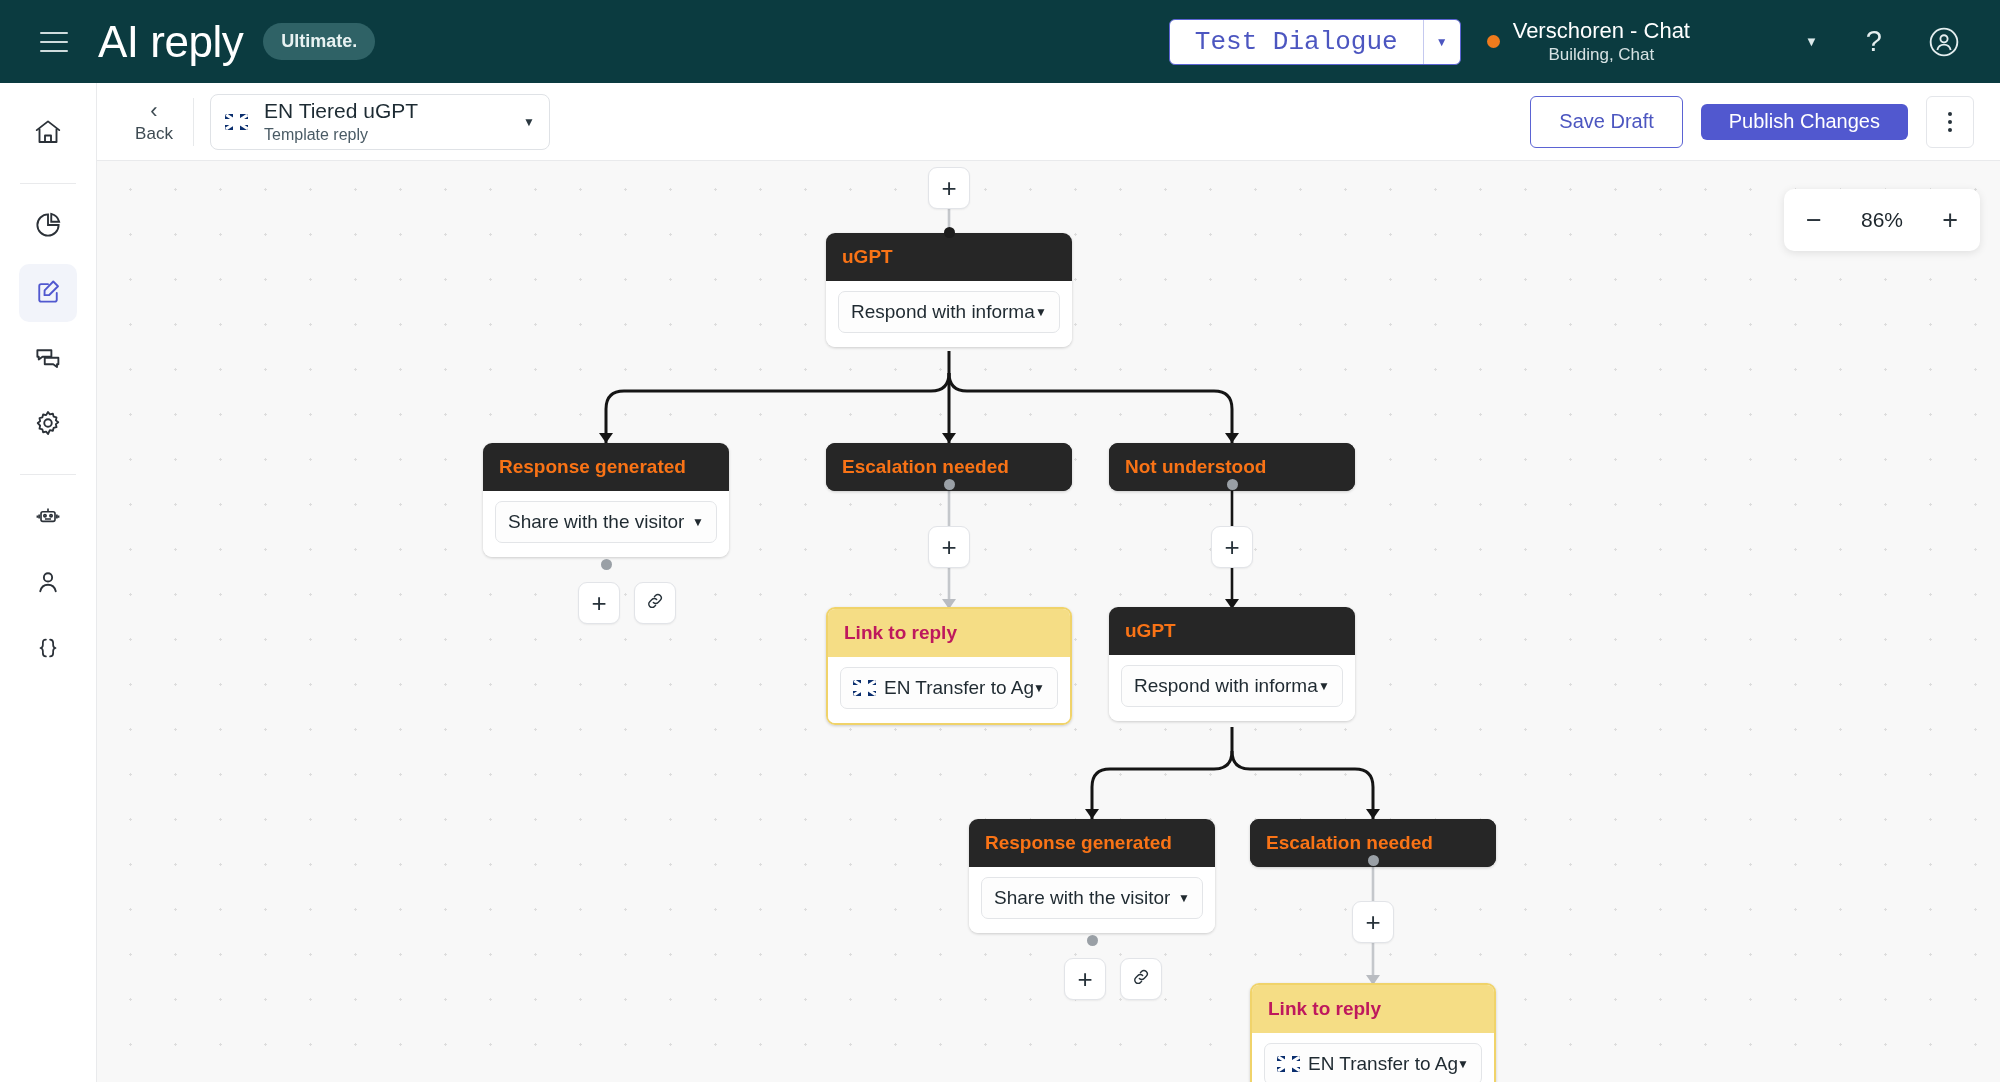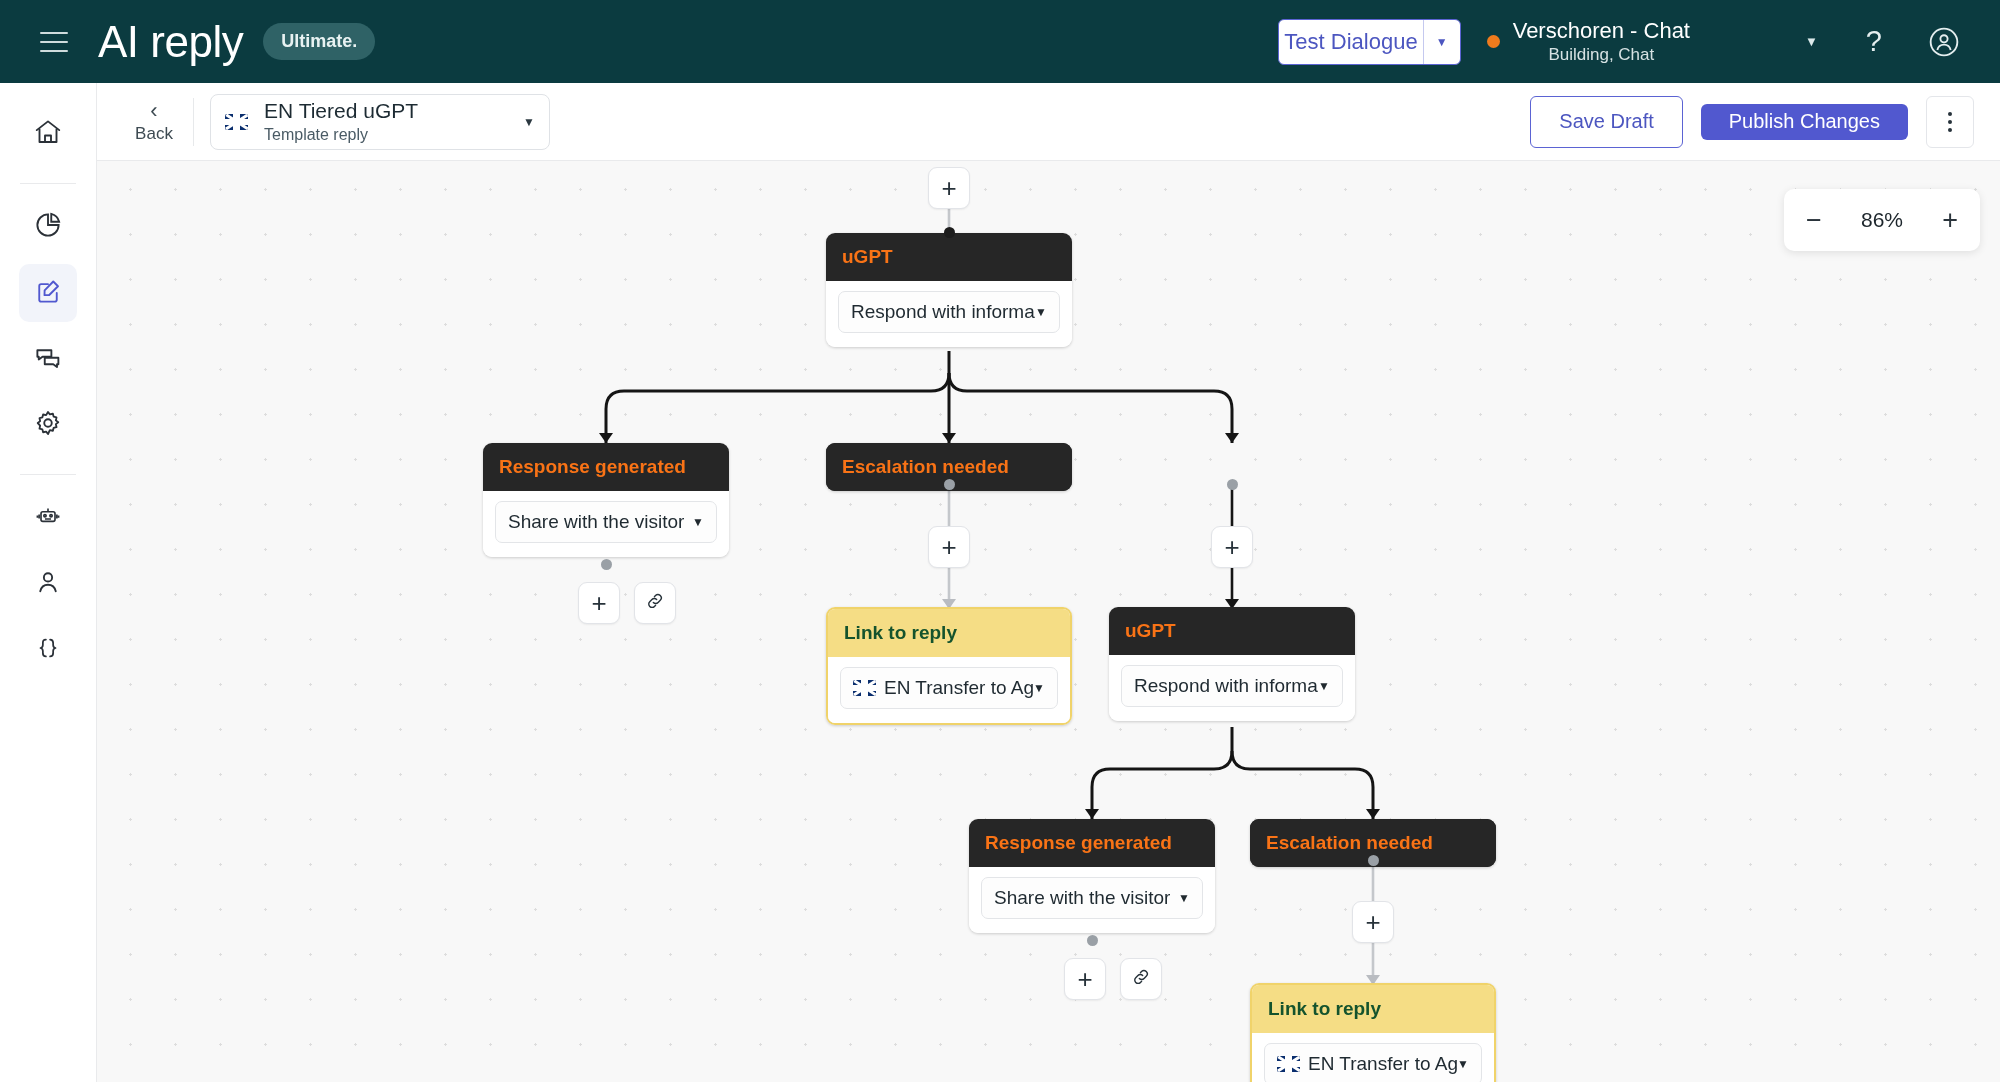--- a/index.html
+++ b/index.html
@@ -41,22 +41,22 @@
     margin-left: auto; display: flex; align-items: center; gap: 0;
     padding-right: 40px;
   }
   .test-dialogue {
     display: flex; align-items: stretch;
     background: #fff; border: 1px solid #5b63d3;
     border-radius: 6px; overflow: hidden; height: 46px;
     margin-right: 26px;
   }
   .test-dialogue .label {
-    display: flex; align-items: center; padding: 0 5px;
-    color: #4c56c0; font-size: 22px; white-space: nowrap;
+    display: flex; align-items: center; padding: 0 25px;
+    color: #4c56c0; font-size: 26px; white-space: nowrap; font-family: Liberation Mono, monospace;
   }
   .test-dialogue .split {
     width: 1px; background: #c5c9ef; align-self: stretch;
   }
   .test-dialogue .caret {
     display: flex; align-items: center; justify-content: center;
     width: 36px; color: #4c56c0; font-size: 12px;
   }
   .bot-info { display: flex; align-items: center; text-align: center; }
   .status-dot {
@@ -181,21 +181,21 @@
     border-radius: 9px;
     box-shadow: 0 1px 3px rgba(0,0,0,.18);
     overflow: hidden;
     cursor: pointer;
   }
   .node-head {
     background: #262626; color: #f97316;
     font-size: 19px; font-weight: 700;
     padding: 13px 16px;
   }
-  .node.yellow .node-head { background: #f5dd85; color: #14532d; }
+  .node.yellow .node-head { background: #f5dd85; color: #be185d; }
   .node.header-only { background: #262626; }
   .node-body { background: #ffffff; padding: 10px 12px 14px; }
   .node.yellow .node-body { background: #ffffff; }
   .node.yellow { border: 2px solid #f0d36a; }
   .select {
     height: 42px; width: 100%;
     border: 1px solid #e3e5e8; border-radius: 7px;
     background: #fdfdfd;
     display: flex; align-items: center; padding: 0 12px;
     font-size: 19px; color: #1f2a31; cursor: pointer;
@@ -460,20 +460,23 @@
   </div>
 
   <div class="node header-only" style="left:729px; top:282px; width:246px;">
     <div class="node-head">Escalation needed</div>
   </div>
   <div class="port" style="left:847px; top:318px;"></div>
   <div class="sq-btn" style="left:831px; top:365px;">
     <span class="plus">+</span>
   </div>
 
+  <div class="node header-only" style="left:1012px; top:282px; width:246px;">
+    <div class="node-head">Not understood</div>
+  </div>
   <div class="port" style="left:1130px; top:318px;"></div>
   <div class="sq-btn" style="left:1114px; top:365px;">
     <span class="plus">+</span>
   </div>
 
   <div class="node yellow" style="left:729px; top:446px; width:246px;">
     <div class="node-head">Link to reply</div>
     <div class="node-body">
       <div class="select">
         <span class="flag sel-flag">

